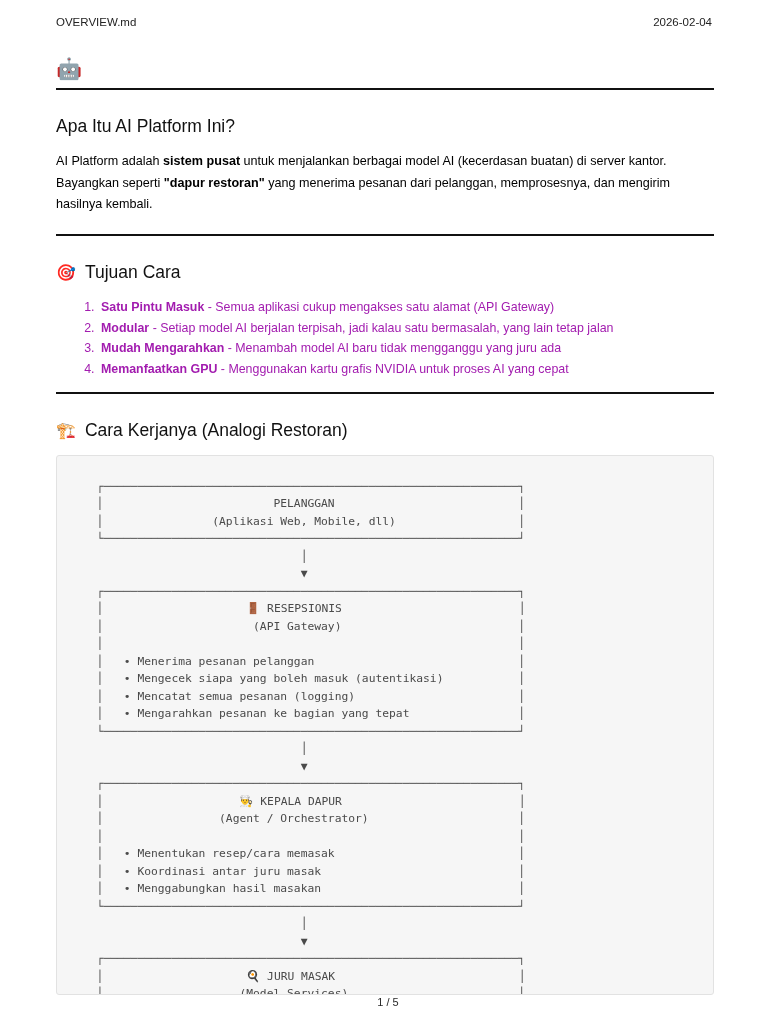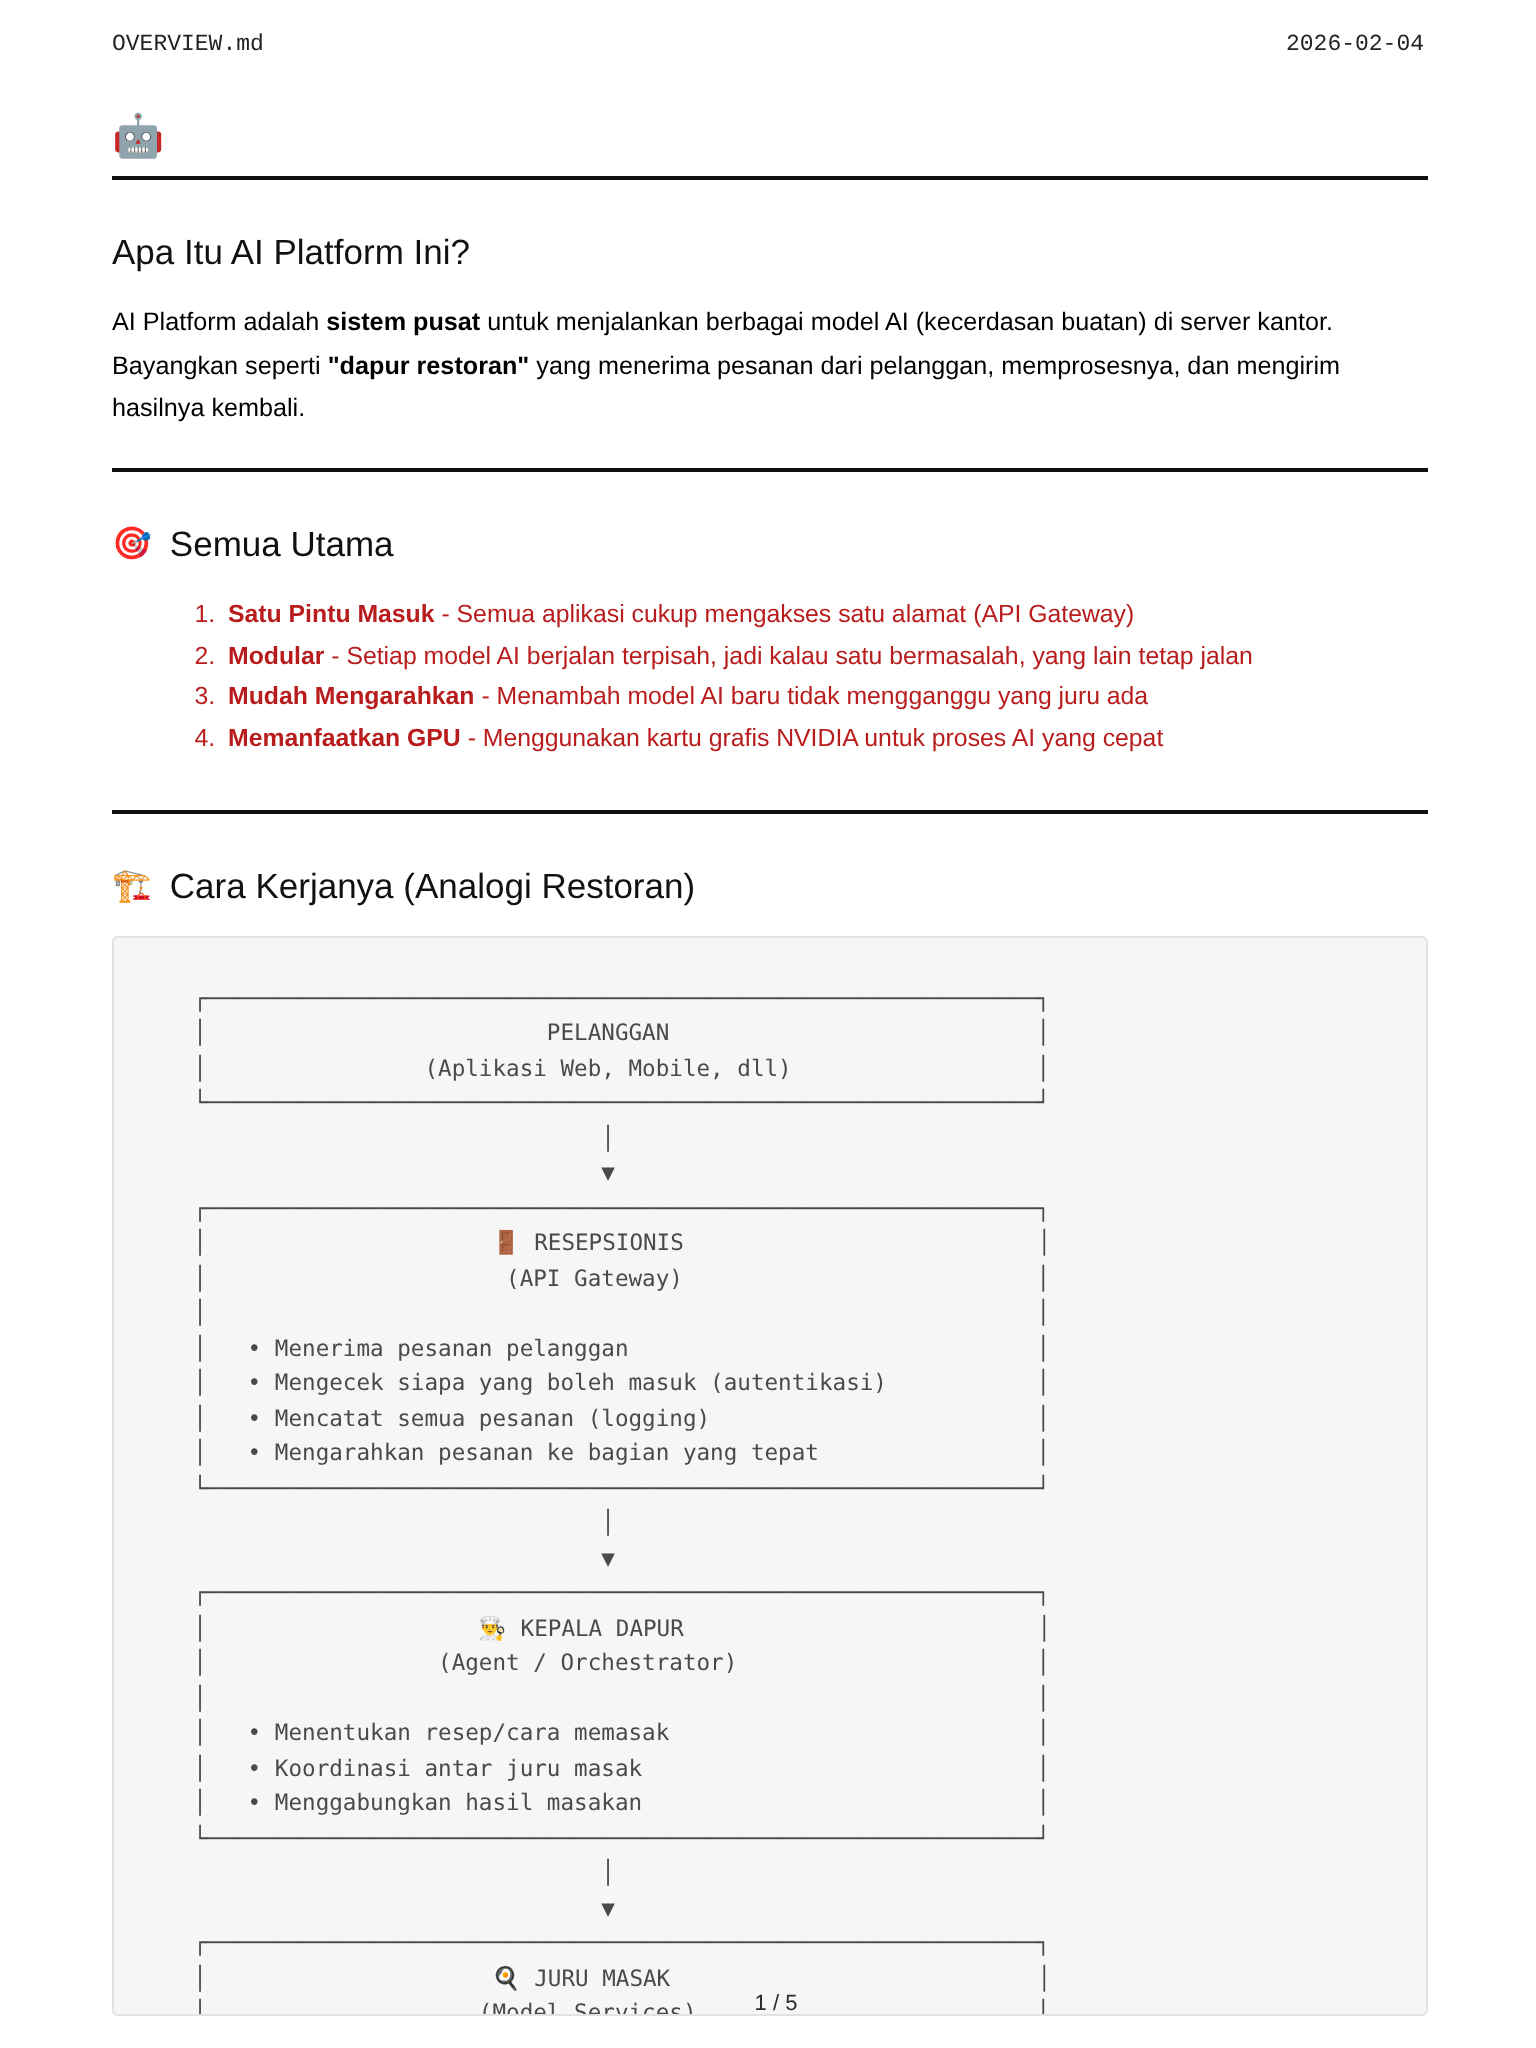--- a/index.html
+++ b/index.html
@@ -21,21 +21,20 @@
     position: absolute;
     top: 14px;
     left: 56px;
     right: 56px;
     height: 16px;
     display: flex;
     justify-content: space-between;
     align-items: center;
     font-size: 11.5px;
     color: #232323;
-    font-family: Liberation Mono, monospace;
   }
 
   
   .content {
     position: absolute;
     top: 58px;
     left: 56px;
     width: 658px;
   }
 
@@ -84,25 +83,25 @@
     line-height: 1.72;
     margin: 0;
     color: #000000;
   }
   p.body-text b { font-weight: 700; }
 
   .spacer-18 { height: 18px; }
   .spacer-12 { height: 12px; }
 
   ol.goals {
-    margin: 13px;
+    margin: 0;
     padding: 0 0 0 42px;
     font-size: 12.4px;
     line-height: 1.68;
-    color: #b91c1c;
+    color: #a21caf;
   }
   ol.goals li { margin: 0; padding-left: 3px; }
   ol.goals li b { font-weight: 700; }
 
   
   .diagram-block {
     margin-top: 13px;
     background: #f6f6f6;
     border: 1px solid #e2e2e2;
     border-radius: 3px;
@@ -151,21 +150,21 @@
 
   <p class="body-text">
     <span>AI Platform adalah </span><b>sistem pusat</b><span> untuk menjalankan berbagai model AI (kecerdasan buatan) di server kantor. Bayangkan seperti </span><b>"dapur restoran"</b><span> yang menerima pesanan dari pelanggan, memprosesnya, dan mengirim hasilnya kembali.</span>
   </p>
 
   <div class="spacer-18"></div>
   <hr class="rule thin">
 
   <h2 class="section-title">
     <span class="emoji">🎯</span>
-    <span>Semua Utama</span>
+    <span>Tujuan Cara</span>
   </h2>
 
   <ol class="goals">
     <li><b>Satu Pintu Masuk</b><span> - Semua aplikasi cukup mengakses satu alamat (API Gateway)</span></li>
     <li><b>Modular</b><span> - Setiap model AI berjalan terpisah, jadi kalau satu bermasalah, yang lain tetap jalan</span></li>
     <li><b>Mudah Mengarahkan</b><span> - Menambah model AI baru tidak mengganggu yang juru ada</span></li>
     <li><b>Memanfaatkan GPU</b><span> - Menggunakan kartu grafis NVIDIA untuk proses AI yang cepat</span></li>
   </ol>
 
   <div class="spacer-12"></div>

